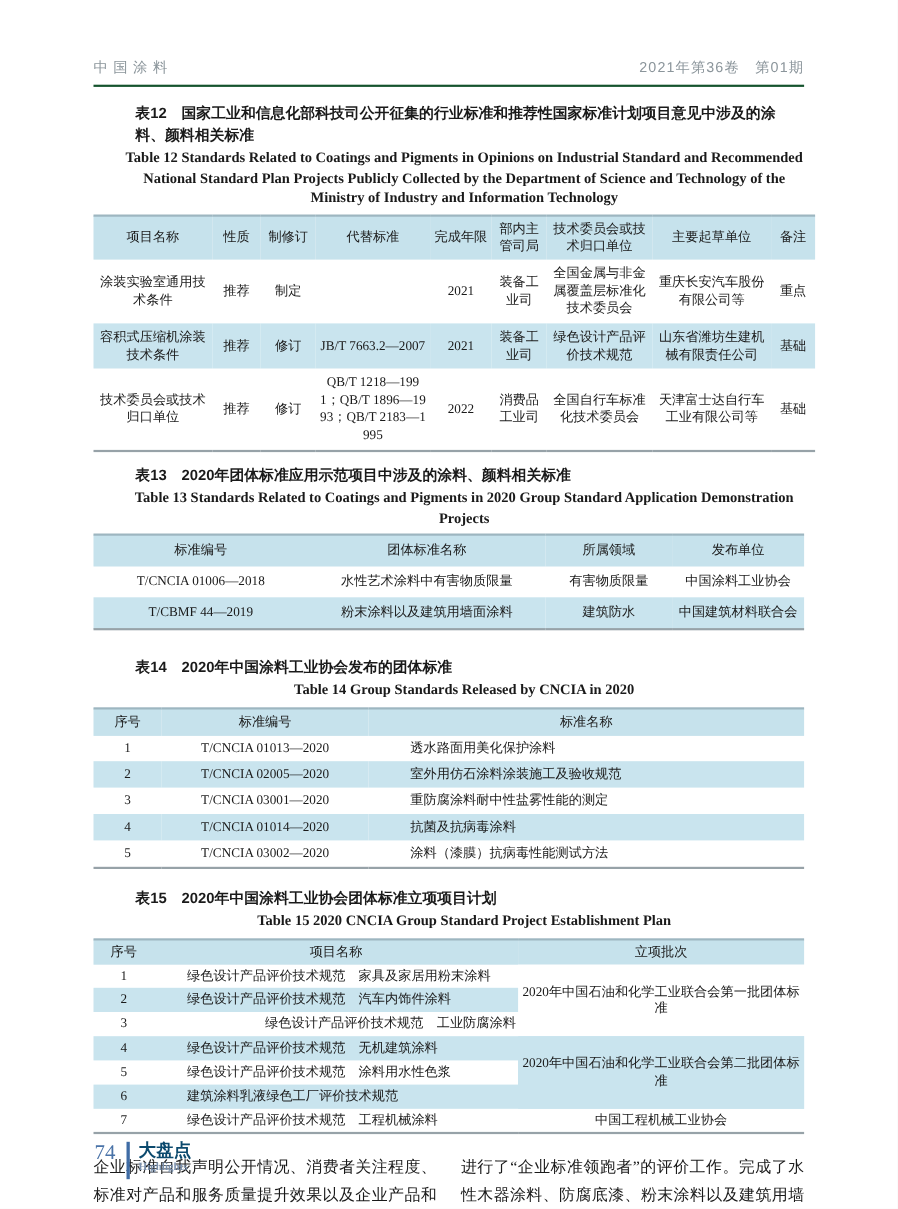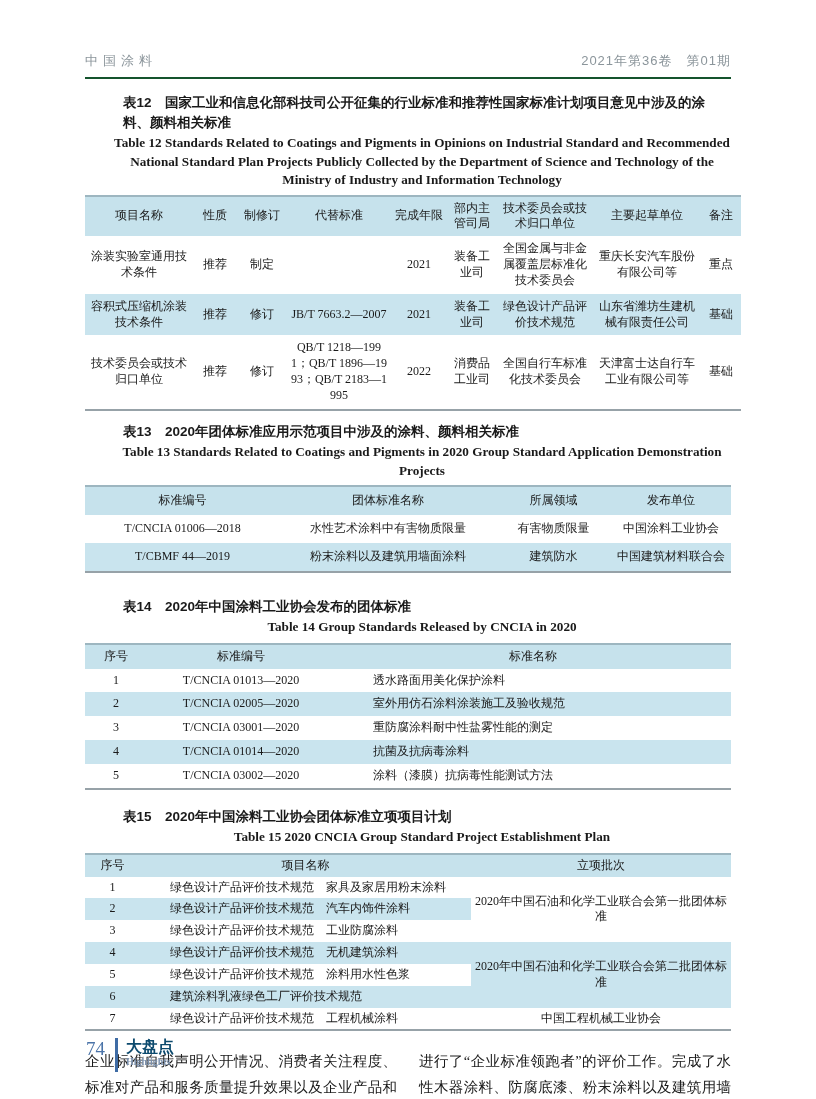--- a/index.html
+++ b/index.html
@@ -224,21 +224,21 @@
               <td>1</td>
               <td style="text-align: left; padding-left: 30px;">绿色设计产品评价技术规范　家具及家居用粉末涂料</td>
               <td rowspan="3" style="background: rgb(255, 255, 255);">2020年中国石油和化学工业联合会第一批团体标准</td>
             </tr>
             <tr>
               <td>2</td>
               <td style="text-align: left; padding-left: 30px;">绿色设计产品评价技术规范　汽车内饰件涂料</td>
             </tr>
             <tr>
               <td>3</td>
-              <td style="text-align: left; padding-left: 30px;">绿色设计产品评价技术规范　工业防腐涂料</td>
+              <td style="text-align: right; padding-left: 30px;">绿色设计产品评价技术规范　工业防腐涂料</td>
             </tr>
             <tr>
               <td>4</td>
               <td style="text-align: left; padding-left: 30px;">绿色设计产品评价技术规范　无机建筑涂料</td>
               <td rowspan="3" style="background: rgb(201, 228, 238);">2020年中国石油和化学工业联合会第二批团体标准</td>
             </tr>
             <tr>
               <td>5</td>
               <td style="text-align: left; padding-left: 30px;">绿色设计产品评价技术规范　涂料用水性色浆</td>
             </tr>

